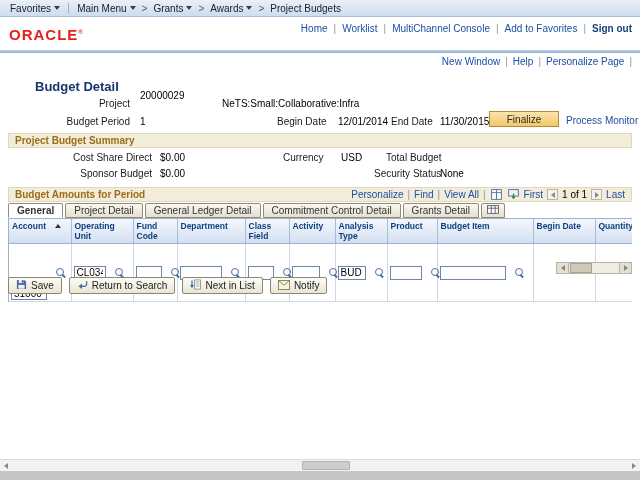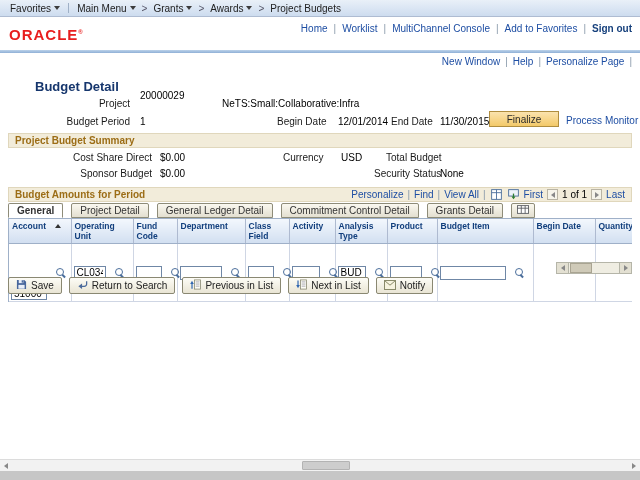--- a/index.html
+++ b/index.html
@@ -38,21 +38,21 @@
 .sectitle{font-weight:bold;color:#9c6d16}
 .gridtools{display:flex;align-items:center;gap:4px}
 .tsep{color:#8899aa}
 .ticon{width:13px;height:12px;display:inline-flex;align-items:center;justify-content:center;cursor:pointer}
 .navbtn{width:11px;height:11px;border:1px solid #b9b4a4;background:#f6f4ea;display:inline-flex;align-items:center;justify-content:center;cursor:pointer}
 .tri-up{width:0;height:0;border-left:3px solid transparent;border-right:3px solid transparent;border-bottom:4px solid #333;display:inline-block}
 .tri-left{width:0;height:0;border-top:3px solid transparent;border-bottom:3px solid transparent;border-right:4px solid #888;display:inline-block}
 .tri-right{width:0;height:0;border-top:3px solid transparent;border-bottom:3px solid transparent;border-left:4px solid #888;display:inline-block}
 
 
-.tabs{position:absolute;left:8px;top:203px;display:flex;align-items:flex-end;gap:8px;height:15px}
+.tabs{position:absolute;left:8px;top:203px;display:flex;align-items:flex-end;gap:2px;height:15px}
 .tab{height:15px;padding:0 8px;border:1px solid #8e8c79;background:linear-gradient(#faf8f0,#e3dfd0);display:flex;align-items:center;color:#333;cursor:pointer;border-radius:2px 2px 0 0;white-space:nowrap}
 .tab.active{background:#fff;font-weight:bold;border-bottom-color:#fff}
 .tab.icon-tab{padding:0 5px}
 
 
 .gridwrap{position:absolute;left:8px;top:218px;width:624px;overflow:hidden;border-left:1px solid #9fb0c8;border-top:1px solid #9fb0c8}
 table.grid{border-collapse:collapse;table-layout:fixed;width:646px}
 .grid th{background:linear-gradient(#f3f7fd,#d2dff1);color:#123f7d;font-size:8.5px;font-weight:bold;text-align:left;vertical-align:top;padding:2px 3px;border-right:1px solid #aebad0;border-bottom:1px solid #9fb0c8;height:23px;cursor:pointer}
 .grid td{background:#fff;border-right:1px solid #cfd6e4;border-bottom:1px solid #cfd6e4;padding:1px 2px;height:18px;vertical-align:middle;white-space:nowrap}
 .cellflex,.thflex{display:flex;align-items:center;gap:9px}
@@ -357,31 +357,20 @@
             <path d="M5.5 5 1.5 8l4 3z" fill="#4b6a9b"></path>
           </svg></span>
       <span>Return to Search</span>
     </span>
     <span class="btn">
       <span><svg width="11" height="11" viewBox="0 0 12 12">
             <rect x="5" y="1" width="6.5" height="10" fill="#fdfdf5" stroke="#8b8b74" stroke-width="0.9"></rect>
             <line x1="6.2" y1="3.2" x2="10.3" y2="3.2" stroke="#99a" stroke-width="0.9"></line>
             <line x1="6.2" y1="5.5" x2="10.3" y2="5.5" stroke="#99a" stroke-width="0.9"></line>
             <line x1="6.2" y1="7.8" x2="10.3" y2="7.8" stroke="#99a" stroke-width="0.9"></line>
-            <path d="M2.2 10.5V5" stroke="#2f66b0" stroke-width="1.3"></path>
-            <path d="M0.2 5.5 2.2 2l2 3.5z" fill="#2f66b0"></path>
-          </svg></span>
-      <span>Previous in List</span>
-    </span>
-    <span class="btn">
-      <span><svg width="11" height="11" viewBox="0 0 12 12">
-            <rect x="5" y="1" width="6.5" height="10" fill="#fdfdf5" stroke="#8b8b74" stroke-width="0.9"></rect>
-            <line x1="6.2" y1="3.2" x2="10.3" y2="3.2" stroke="#99a" stroke-width="0.9"></line>
-            <line x1="6.2" y1="5.5" x2="10.3" y2="5.5" stroke="#99a" stroke-width="0.9"></line>
-            <line x1="6.2" y1="7.8" x2="10.3" y2="7.8" stroke="#99a" stroke-width="0.9"></line>
             <path d="M2.2 1.5V7" stroke="#2f66b0" stroke-width="1.3"></path>
             <path d="M0.2 6.5 2.2 10l2-3.5z" fill="#2f66b0"></path>
           </svg></span>
       <span>Next in List</span>
     </span>
     <span class="btn">
       <span><svg width="12" height="10" viewBox="0 0 12 10">
             <rect x="0.5" y="0.5" width="11" height="9" fill="#f7f3df" stroke="#8a8a6a"></rect>
             <path d="M0.5 0.5 6 5.2 11.5 0.5" fill="none" stroke="#8a8a6a"></path>
           </svg></span>

